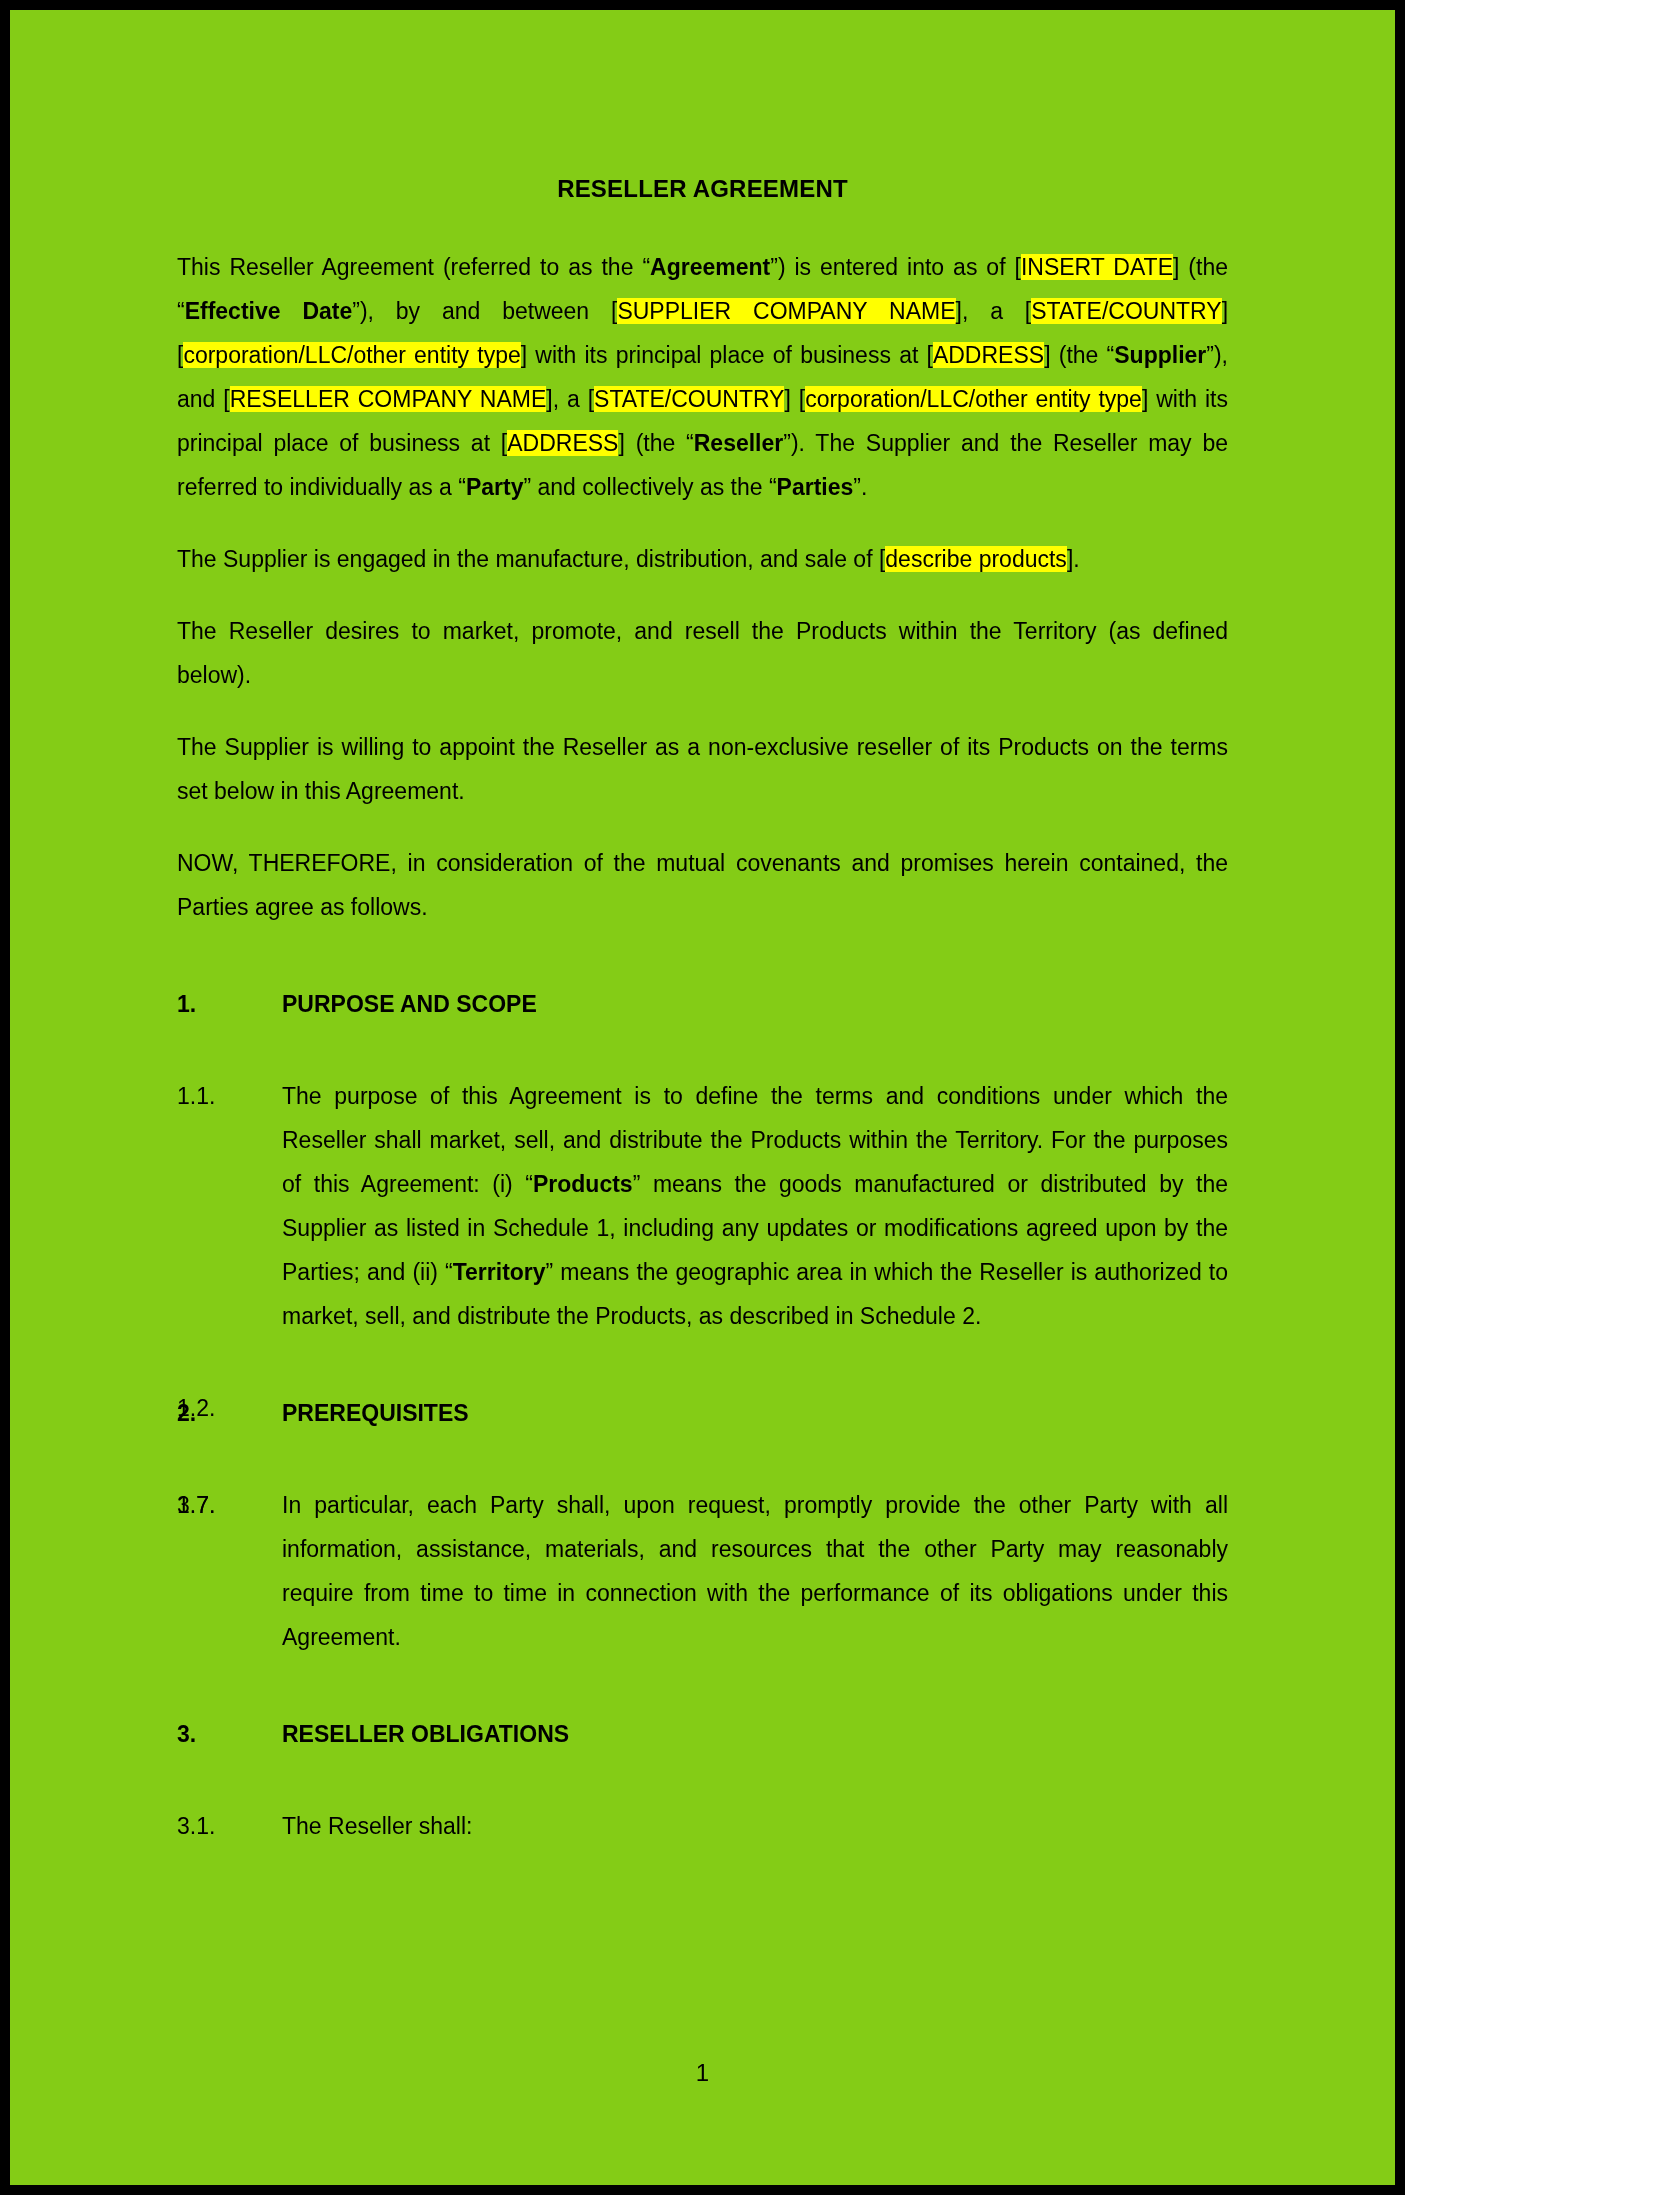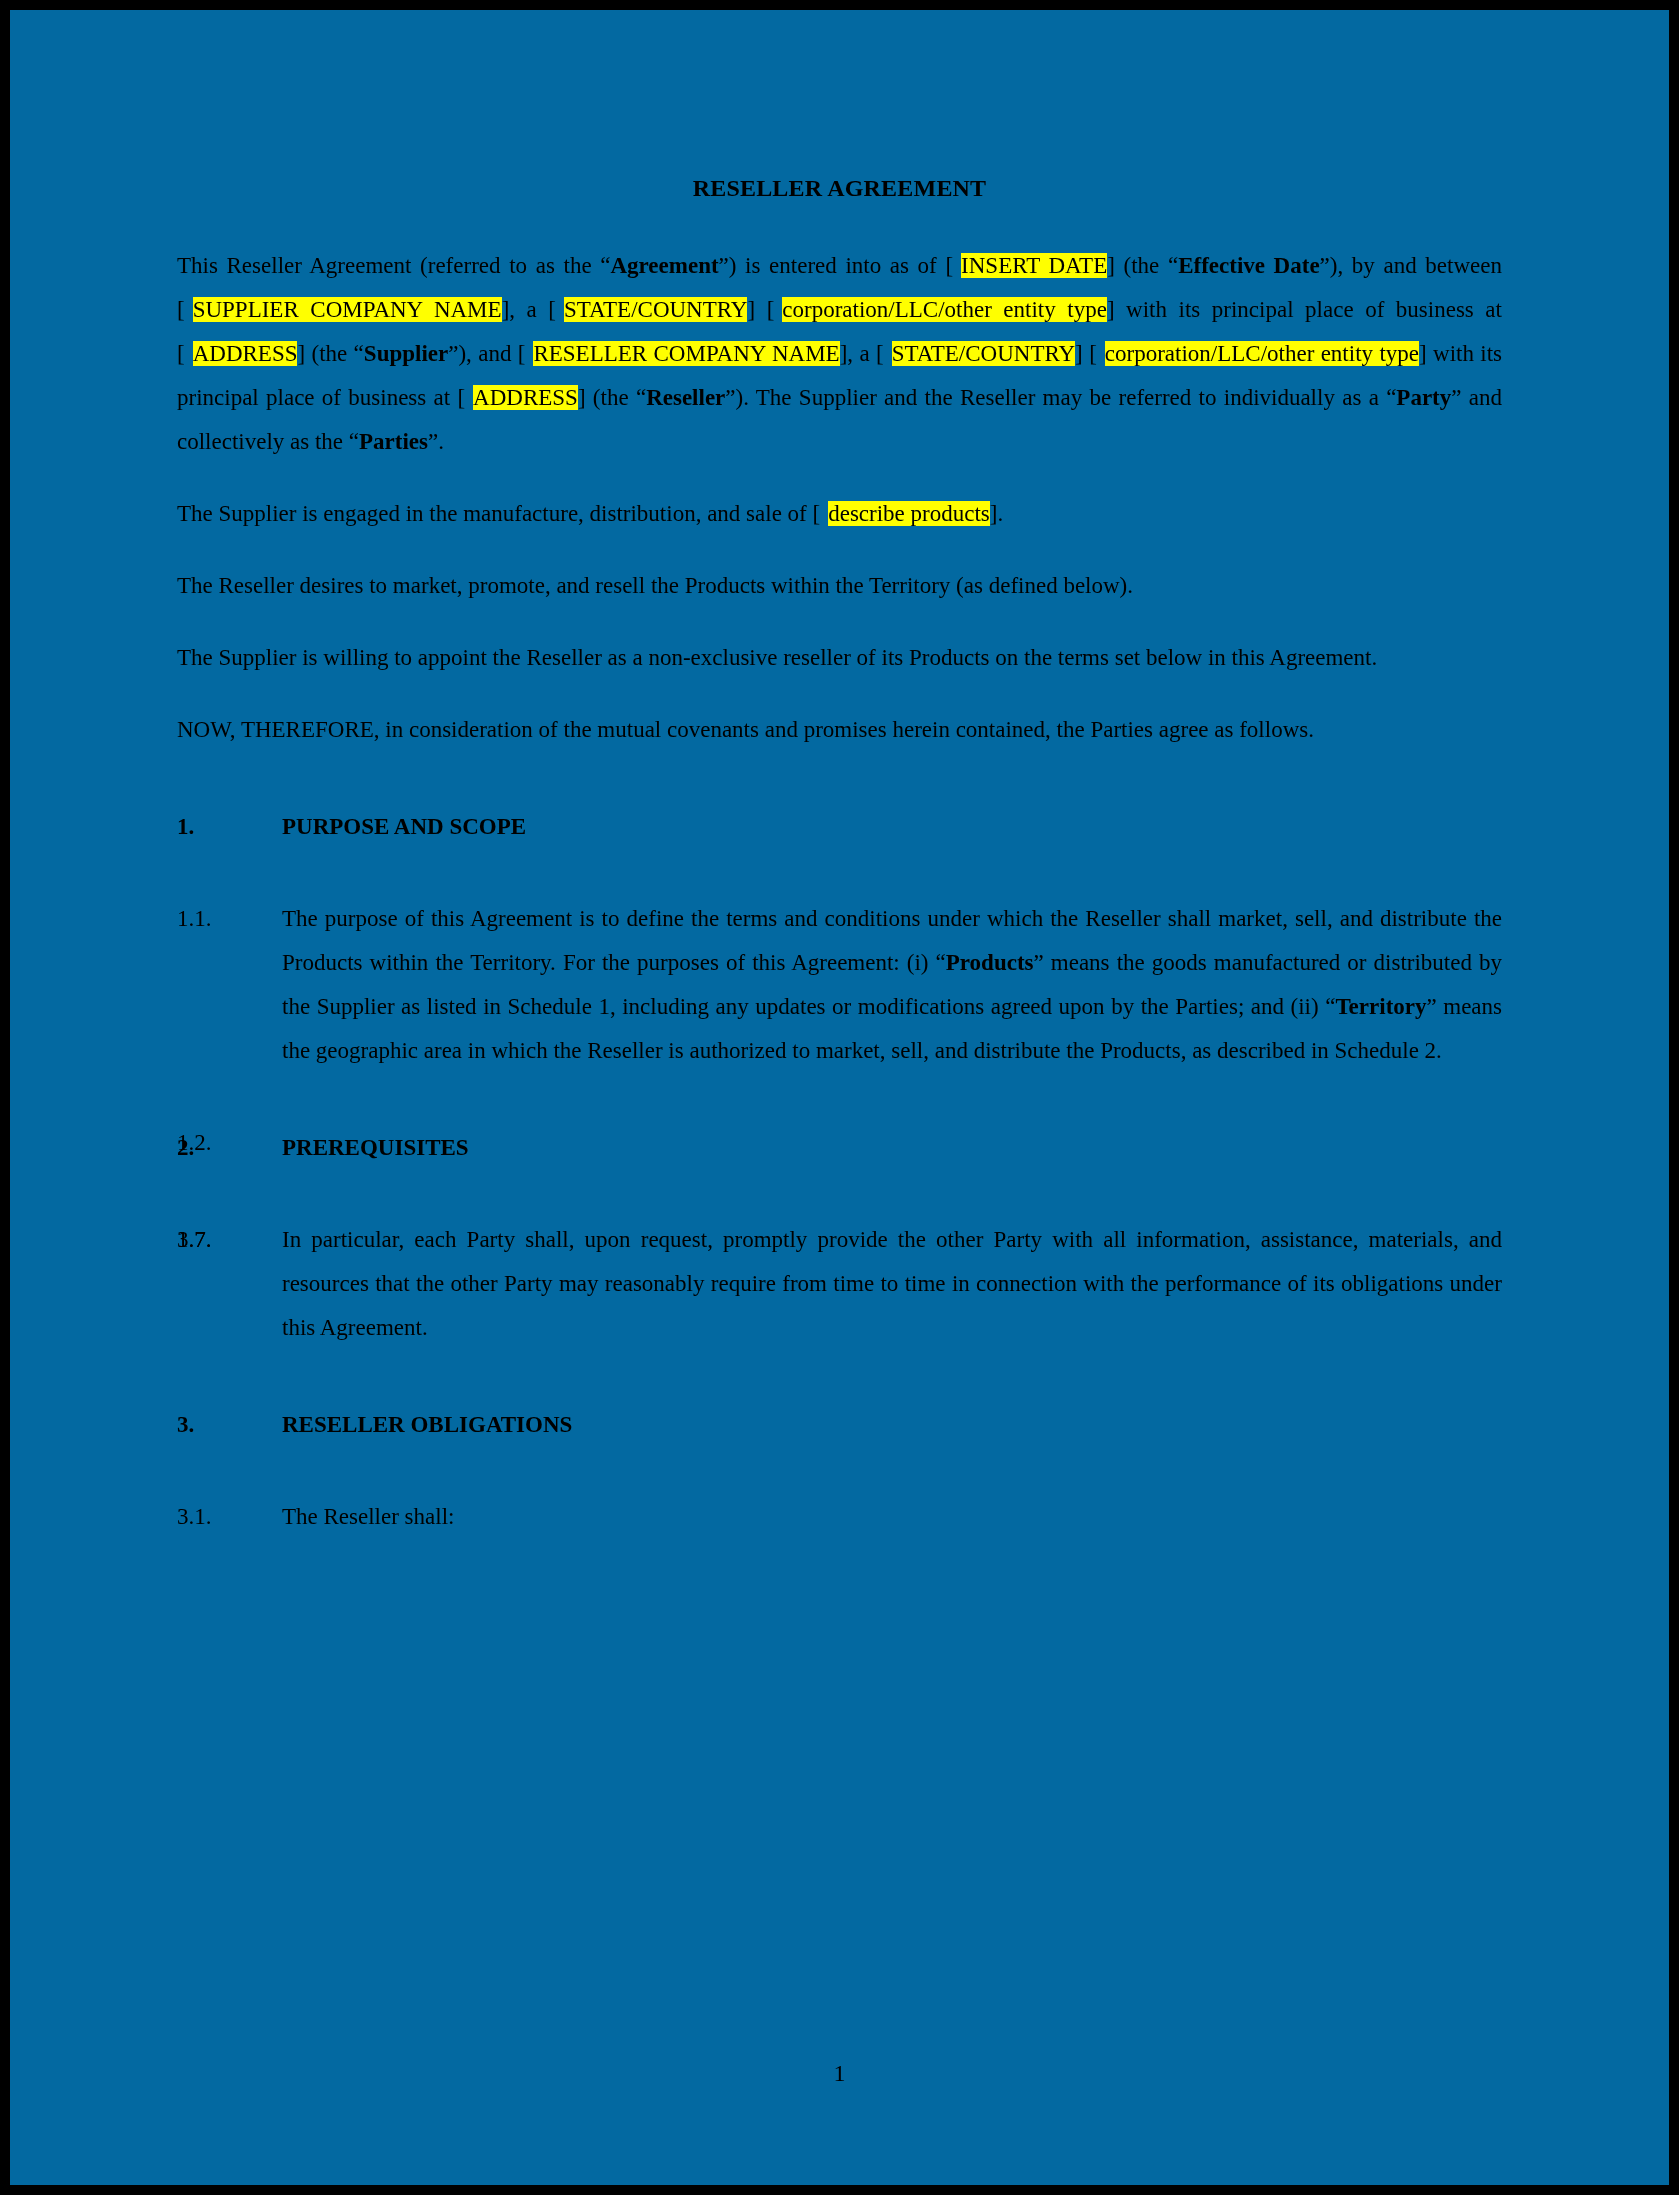--- a/index.html
+++ b/index.html
@@ -2,26 +2,26 @@
 <html style="--hl-color: #ffff00;font-size:14px"><head>
 <meta charset="utf-8">
 <style>
   html, body {
     margin: 0;
     padding: 0;
     background: #ffffff;
   }
   .page {
     position: relative;
-    width: 1679px;
+    width: 1405px;
     height: 2195px;
     box-sizing: border-box;
     border: 10.5px solid #000000;
-    background: #0369a1;
-    font-family: Liberation Serif, serif;
+    background: #84cc16;
+    font-family: Liberation Sans, sans-serif;
     color: #000000;
     overflow: hidden;
   }
   .content {
     position: absolute;
     top: 165px;
     left: 167px;
     right: 167px;
   }
   .title {
@@ -54,21 +54,20 @@
   .num {
     position: absolute;
     left: 0;
     top: 0;
   }
   .bold {
     font-weight: 700;
   }
   .hl {
     background: var(--hl-color, #ffff00);
-    margin-left: 8px;
   }
   .page-number {
     position: absolute;
     bottom: 98px;
     left: 0;
     right: 0;
     text-align: center;
     font-size: 24px;
   }
 </style>

